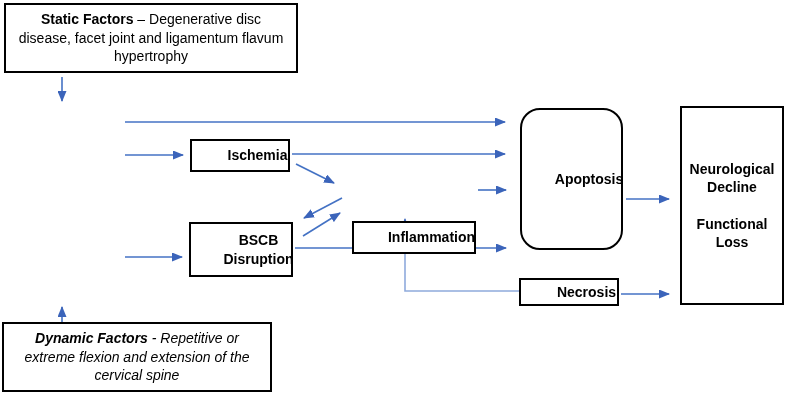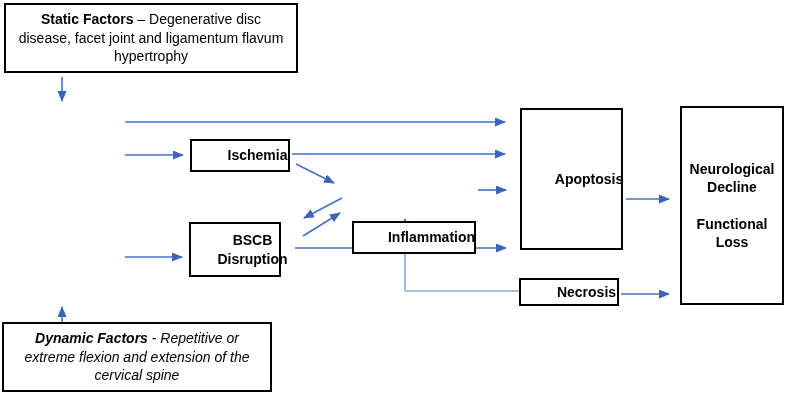--- a/index.html
+++ b/index.html
@@ -33,23 +33,23 @@
     line-height:1.32;
     z-index:2;
     padding-left:35px;
   }
   .box .bold{font-weight:bold;}
   .factor{padding:4px 10px;font-weight:normal;}
   .node{font-weight:bold;}
   #box-static{left:4px;top:3px;width:294px;height:70px;}
   #box-chronic{left:2px;top:109px;width:120px;height:190px;padding:0 12px;}
   #box-ischemia{left:190px;top:139px;width:100px;height:33px;}
-  #box-bscb{left:189px;top:222px;width:92px;height:55px;}
+  #box-bscb{left:189px;top:222px;width:104px;height:55px;}
   #box-inflammation{left:352px;top:175px;width:124px;height:33px;margin-top:46px;}
-  #box-apoptosis{left:520px;top:108px;width:103px;height:142px;}
+  #box-apoptosis{left:520px;top:108px;width:103px;height:142px;border-radius:20px;}
   #box-necrosis{left:519px;top:278px;width:100px;height:28px;}
   #box-outcome{left:680px;top:106px;width:104px;height:199px;padding:12px 8px;text-align:center;}
   #box-outcome .line2{margin-top:18px;}
   #box-dynamic{left:2px;top:322px;width:270px;height:70px;font-style:italic;}
   svg.edges{position:absolute;left:0;top:0;z-index:1;}
   .edge{stroke:var(--arrow);stroke-width:1.6;fill:none;}
   .edge-light{stroke:var(--arrow-light);stroke-width:1.6;fill:none;}
   .ah{fill:var(--arrow-head);}
 </style>
 </head>

